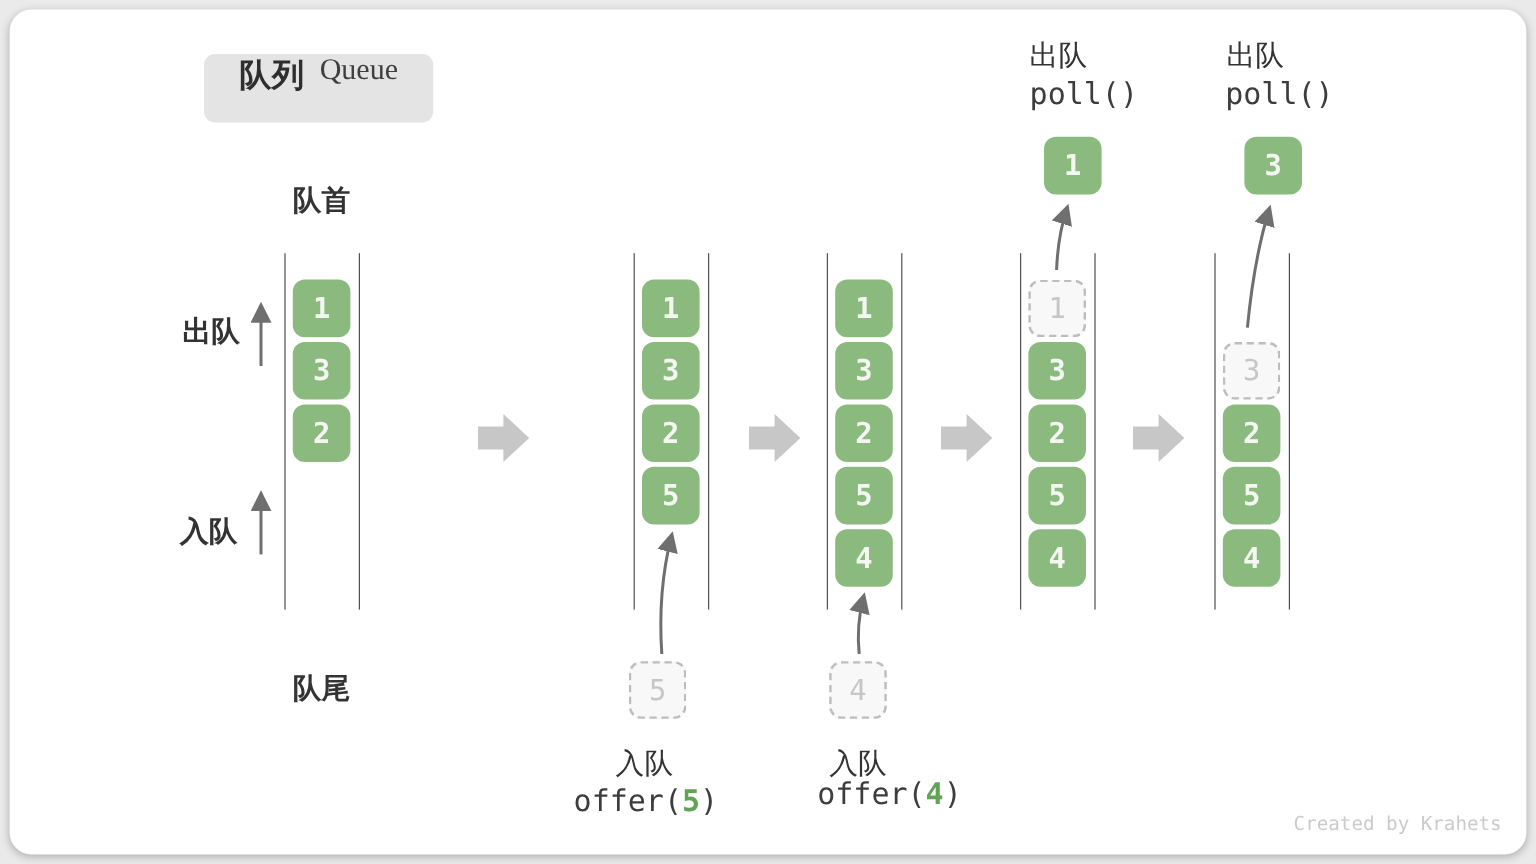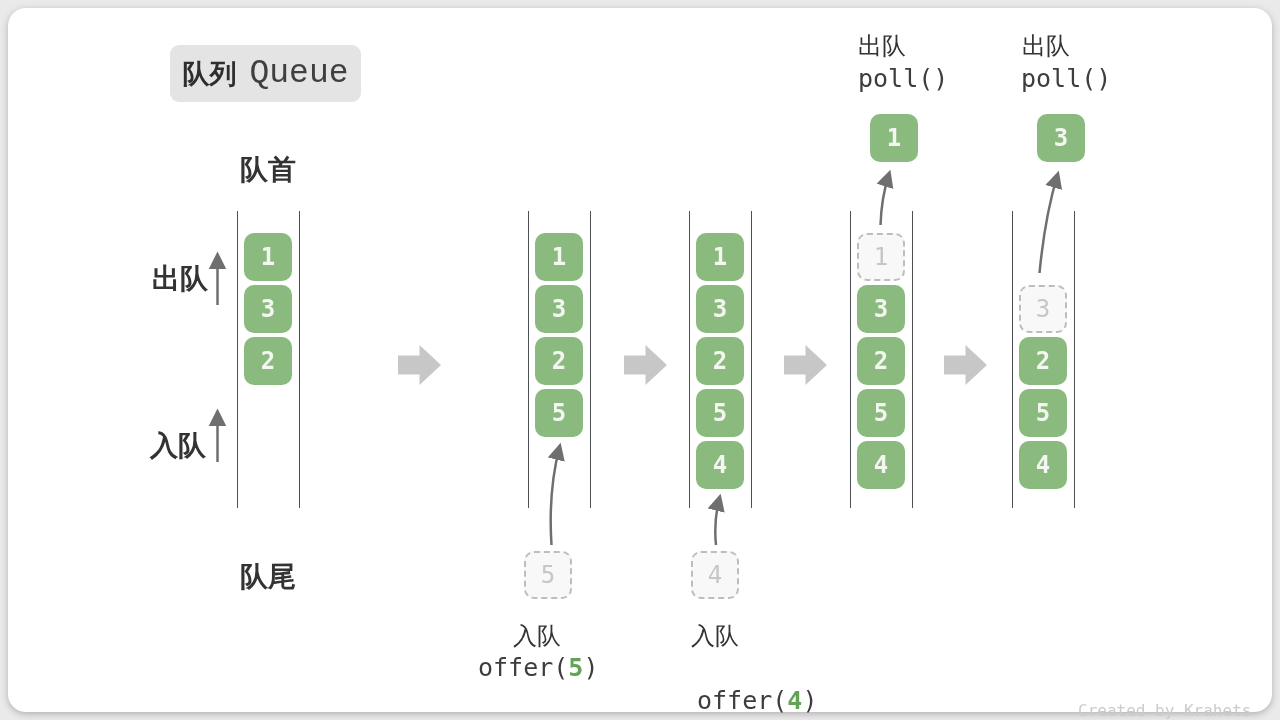--- a/index.html
+++ b/index.html
@@ -20,29 +20,29 @@
     border-radius: 18px;
     box-shadow: 0 2px 7px rgba(0,0,0,0.25);
   }
 
   .badge {
     position: absolute;
     left: 170px; top: 45px;
     width: 191px; height: 57px;
     background: var(--badge-bg, #e4e4e4);
     border-radius: 9px;
-    display: flex; align-items: center; justify-content: center;
+    display: flex; align-items: flex-start; justify-content: center;
     gap: 13px;
   }
   .badge-zh { font-size: 27px; font-weight: bold; color: #2e2e2e; }
-  .badge-en { font-size: 33px; font-family: Liberation Mono, monospace; color: #3f3f3f; }
+  .badge-en { font-size: 25px; font-family: Liberation Serif, serif; color: #3f3f3f; }
 
   .zh-label {
     position: absolute;
-    font-size: 28px;
+    font-size: 24px;
     font-weight: bold;
     color: var(--text-dark, #333);
     line-height: 1.1;
     white-space: nowrap;
   }
   .zh-label.centered { width: 100px; text-align: center; }
 
   .channel {
     position: absolute;
     top: 211px;
@@ -97,21 +97,20 @@
     white-space: nowrap;
   }
   .op-code .arg { color: var(--code-green, #63a356); font-weight: bold; }
 
   .credit {
     position: absolute;
     left: 1078px; top: 677px;
     font-family: "DejaVu Sans Mono", monospace;
     font-size: 16px;
     color: var(--credit-text, #cbcbcb);
-    margin-top: 24px;
   }
 
   svg.overlay {
     position: absolute;
     left: 0; top: 0;
     width: 1280px; height: 720px;
     pointer-events: none;
   }
 </style>
 </head>
@@ -152,21 +151,21 @@
 
   <div class="block-arrow" style="left:624px;"></div>
 
   <div class="qbox" style="left:696px; top:233px;">1</div>
   <div class="qbox" style="left:696px; top:285px;">3</div>
   <div class="qbox" style="left:696px; top:337px;">2</div>
   <div class="qbox" style="left:696px; top:389px;">5</div>
   <div class="qbox" style="left:696px; top:441px;">4</div>
   <div class="ghost" style="left:691px; top:551px;">4</div>
   <div class="op-zh" style="left:691px; top:620px;">入队</div>
-  <div class="op-code" style="left:681px; top:686px;margin-left:16px;"><span>offer(</span><span class="arg">4</span><span>)</span></div>
+  <div class="op-code" style="left:681px; top:647px;"><span>offer(</span><span class="arg">4</span><span>)</span></div>
 
   <div class="block-arrow" style="left:784px;"></div>
 
   <div class="op-zh" style="left:858px; top:30px;">出队</div>
   <div class="op-code" style="left:858px; top:64px;">poll()</div>
   <div class="qbox" style="left:870px; top:114px;">1</div>
   <div class="ghost" style="left:857px; top:233px;">1</div>
   <div class="qbox" style="left:857px; top:285px;">3</div>
   <div class="qbox" style="left:857px; top:337px;">2</div>
   <div class="qbox" style="left:857px; top:389px;">5</div>

